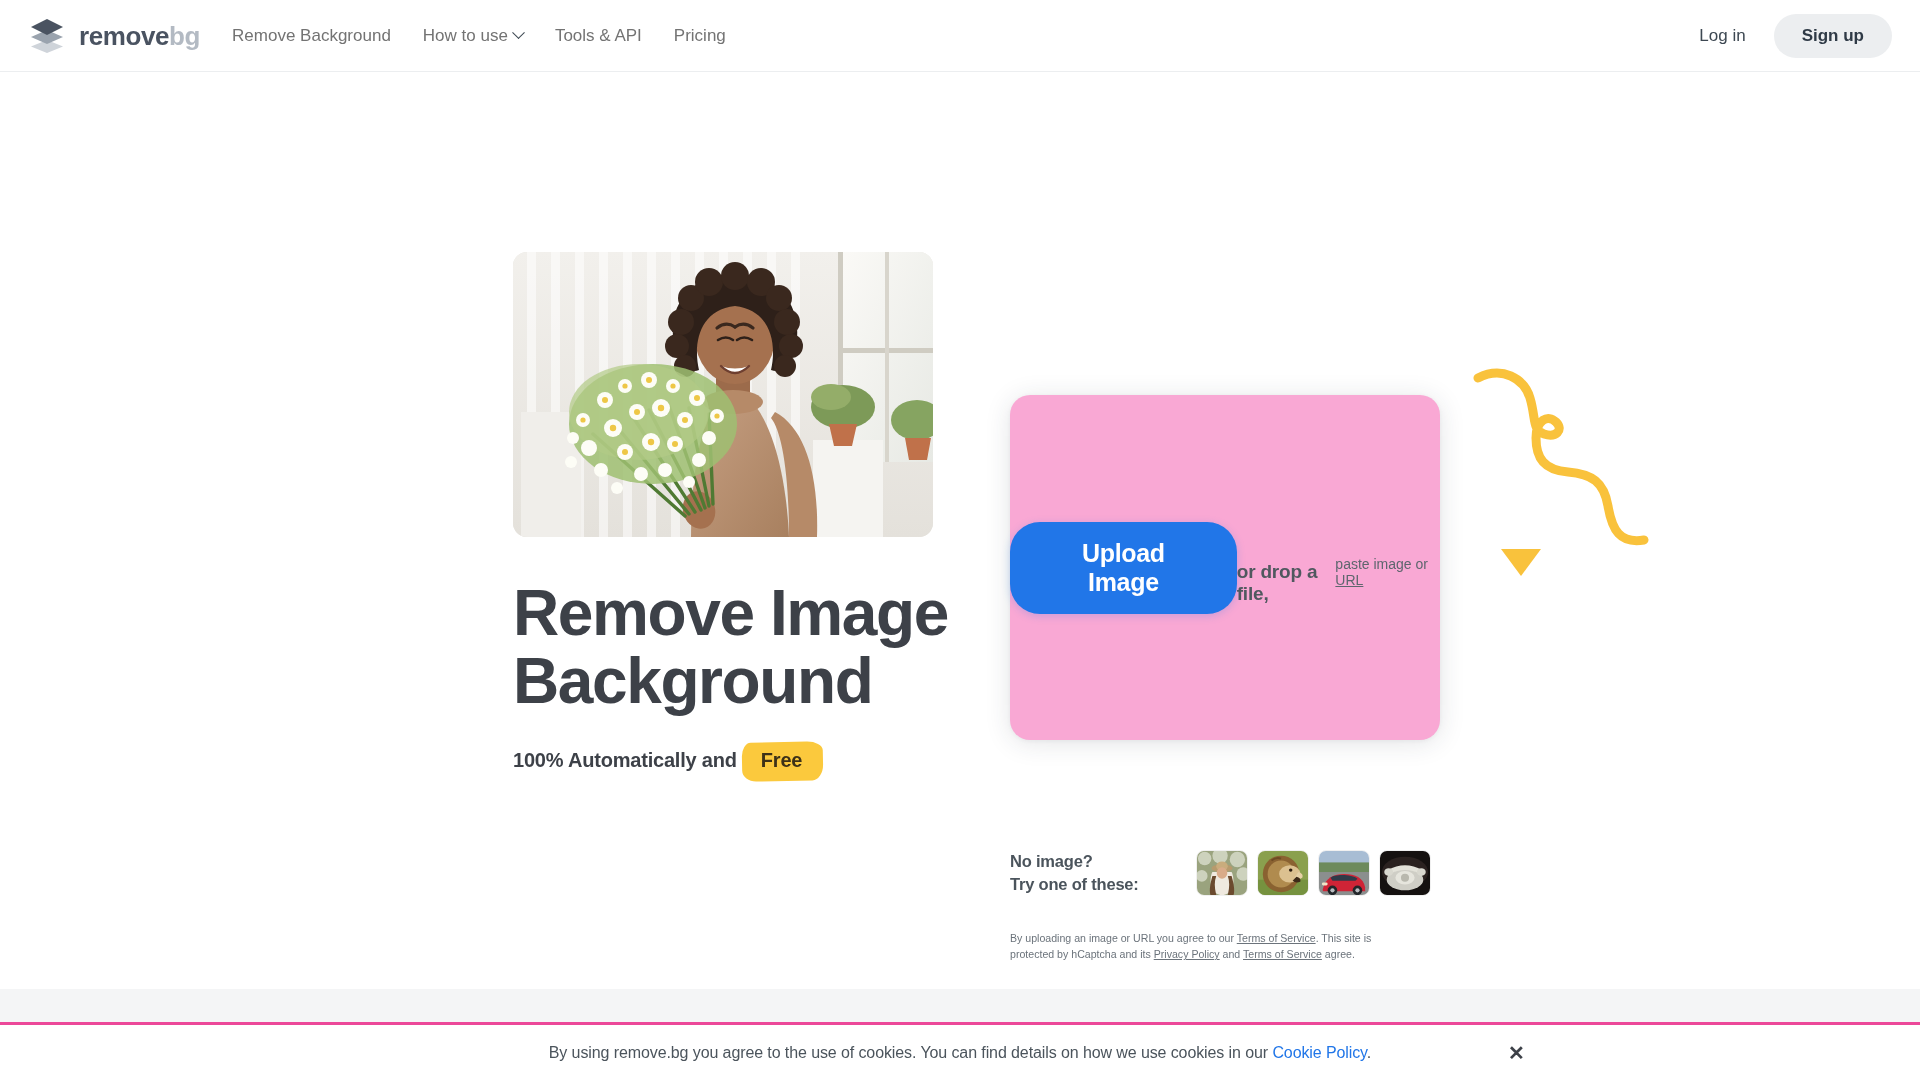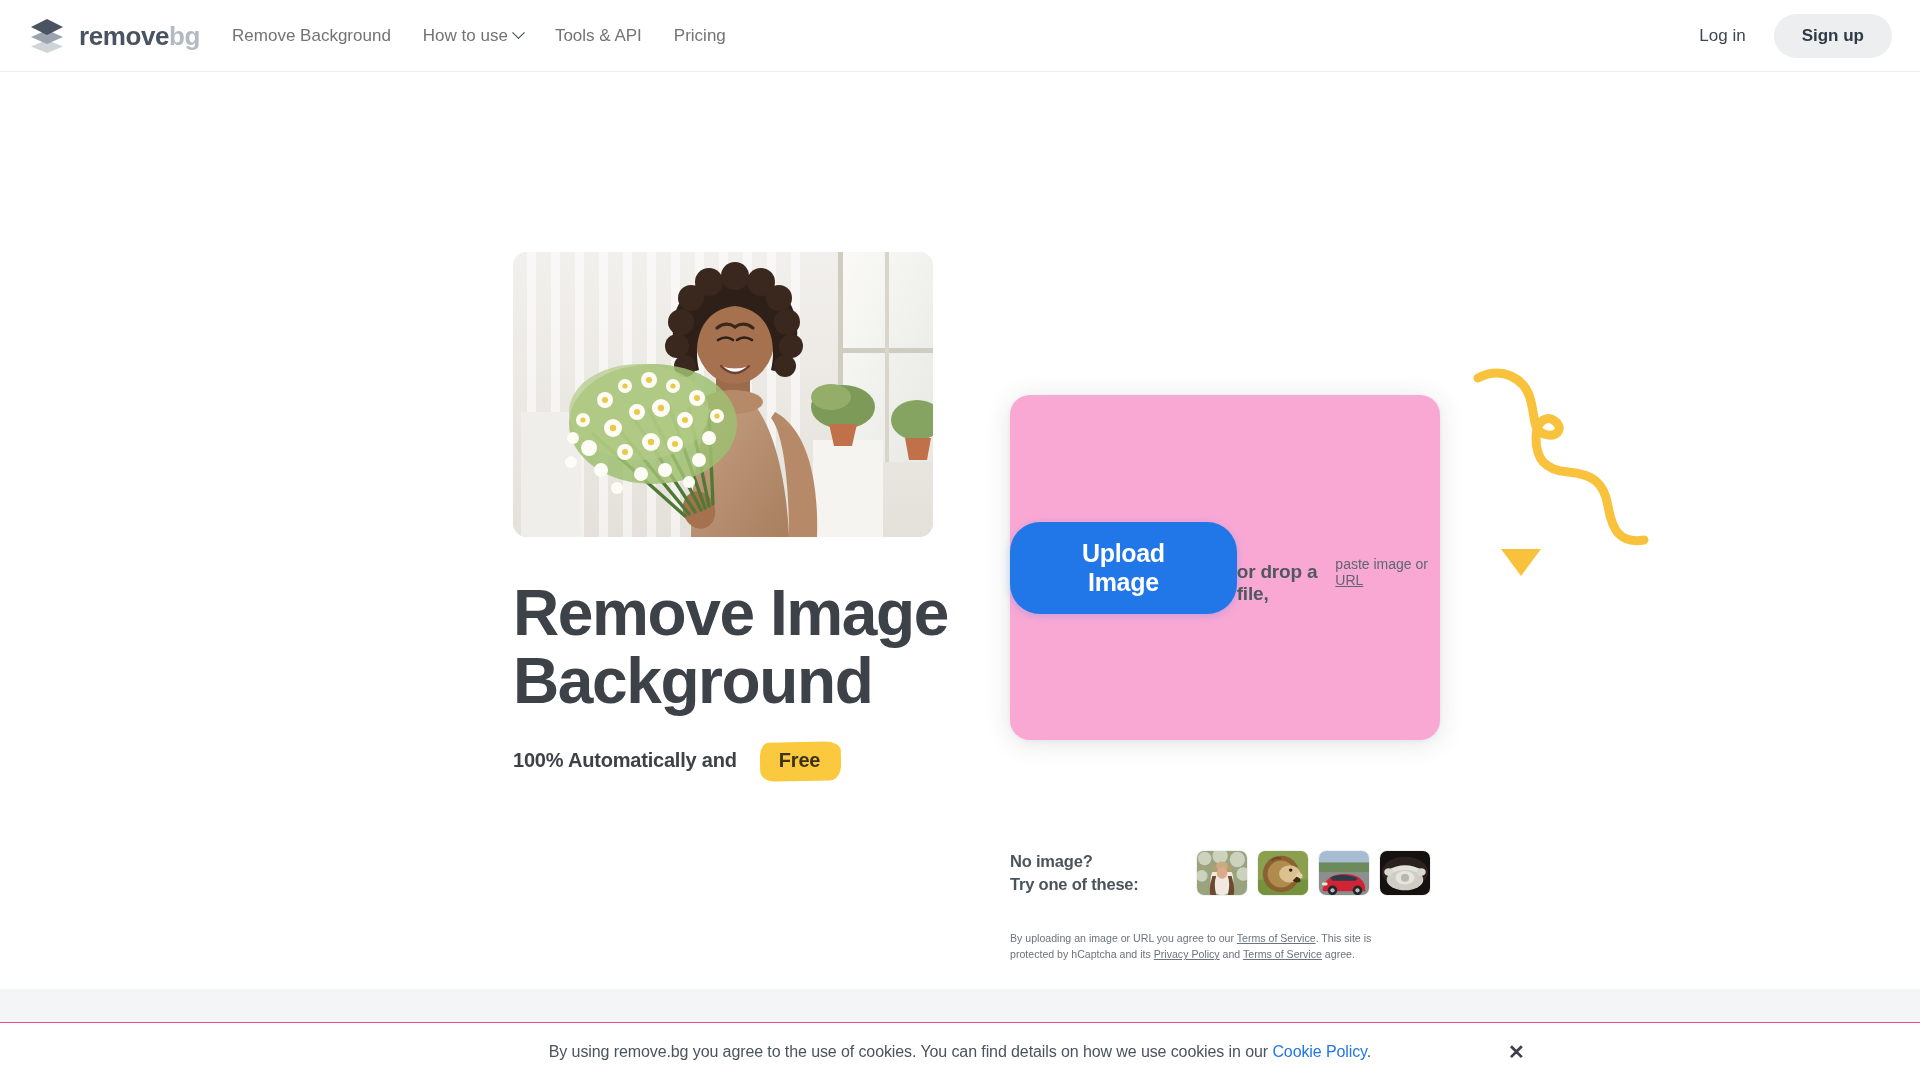--- a/index.html
+++ b/index.html
@@ -134,21 +134,21 @@
     max-width: 480px;
   }
 
   .hero-sub {
     margin-top: 28px;
     font-size: 20px;
     font-weight: 700;
     color: #3d4148;
     display: flex;
     align-items: center;
-    gap: 28px;
+    gap: 10px;
     letter-spacing: -0.2px;
   }
 
   .free-badge {
     position: relative;
     display: inline-block;
     color: #3d3118;
     font-weight: 700;
     font-size: 20px;
     padding: 5px 14px;
@@ -262,21 +262,21 @@
   .deco-right { left: 1468px; top: 282px; }
   .deco-left  { left: 345px;  top: 932px; }
 
   
   .cookie-strip {
     position: absolute;
     left: 0; bottom: 0;
     width: 1920px;
     height: 58px;
     background: #ffffff;
-    border-top: 1px solid #ec4899;
+    border-top: 3px solid #ec4899;
     display: flex;
     align-items: center;
     justify-content: center;
     z-index: 60;
   }
 
   .cookie-text {
     font-size: 16px;
     color: #4b545c;
     letter-spacing: -0.1px;

